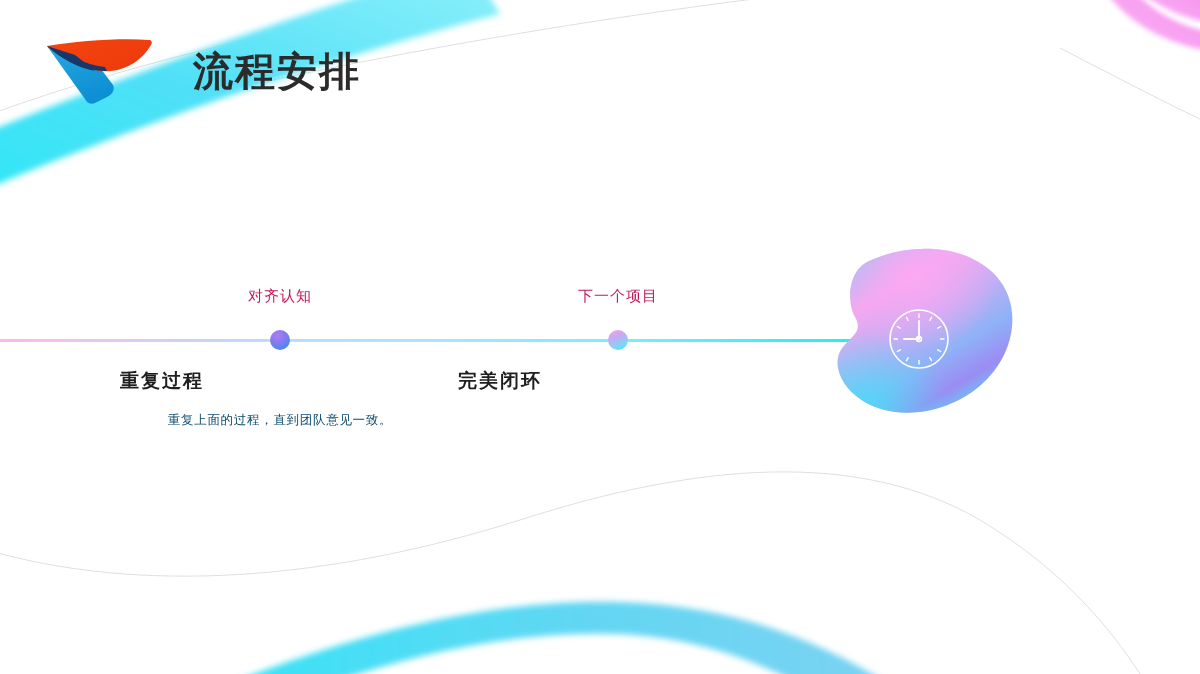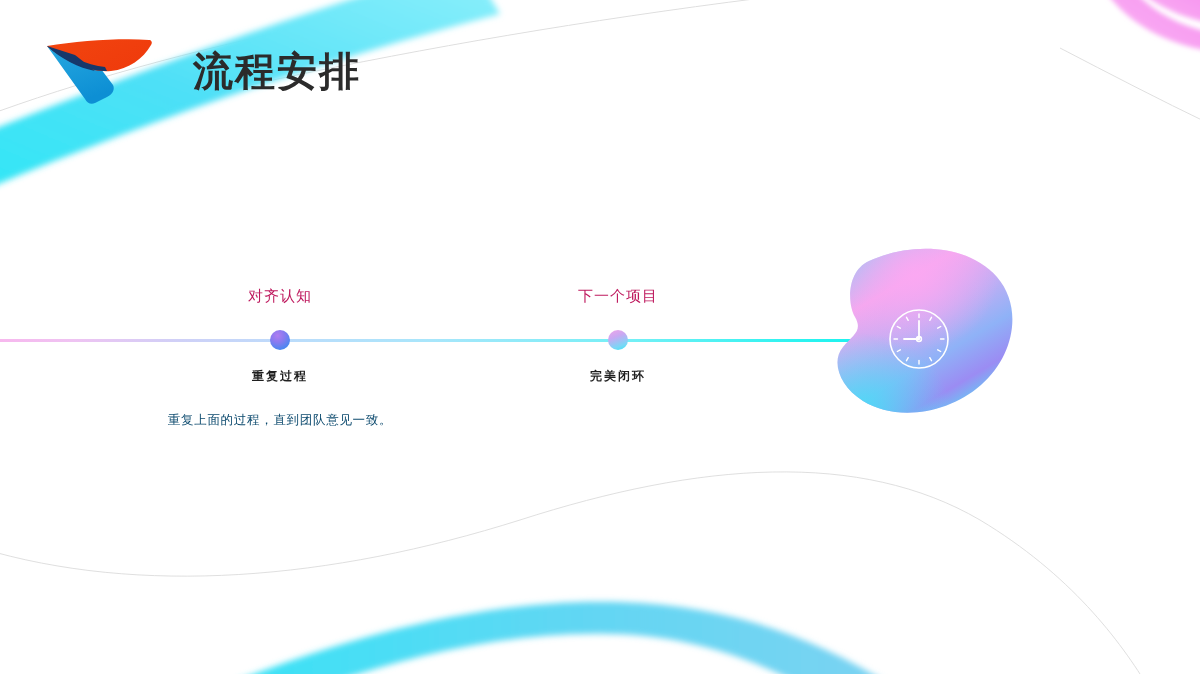--- a/index.html
+++ b/index.html
@@ -118,24 +118,23 @@
   .node-label-sub {
     font-family: "Liberation Sans", "DejaVu Sans", sans-serif;
     font-size: 15px;
     letter-spacing: 0px;
   }
   .node-title {
     position: absolute;
     top: 118px;
     left: 0;
     width: 320px;
-    text-align: center;
     font-family: "Liberation Serif", "DejaVu Serif", serif;
     font-weight: bold;
-    font-size: 12px;
+    font-size: 19px;
     letter-spacing: 2px;
     color: #1f1f1f;
   }
   .node-desc {
     position: absolute;
     top: 162px;
     left: 0;
     width: 320px;
     text-align: center;
     font-family: "Liberation Serif", "DejaVu Serif", serif;

